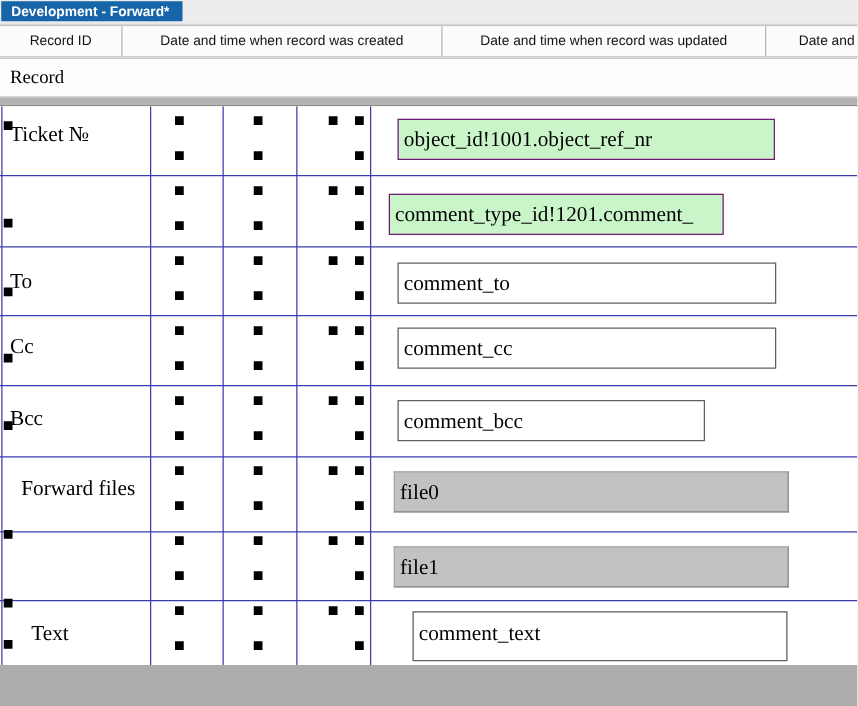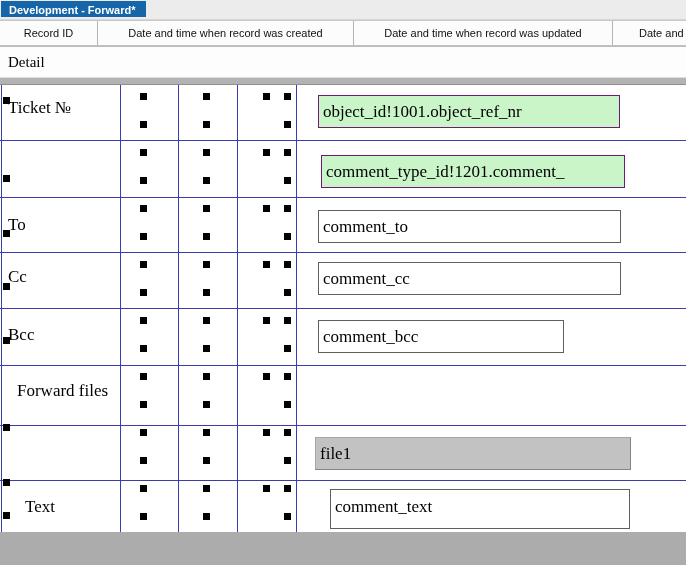--- a/index.html
+++ b/index.html
@@ -66,39 +66,40 @@
   <div class="hcell c0">Record ID</div>
   <div class="hsep"></div>
   <div class="hcell c1">Date and time when record was created</div>
   <div class="hsep"></div>
   <div class="hcell c2">Date and time when record was updated</div>
   <div class="hsep"></div>
   <div class="hcell c3">Date and</div>
 </div>
 
 <div class="band-row">
-  <span>Detail</span>
+  <span>Record</span>
 </div>
 
 <div class="splitter"></div>
 
 <div class="design-area">
 
   <div class="flabel" style="left:8px;  top:13px">Ticket №</div>
   <div class="flabel" style="left:8px;  top:130px">To</div>
   <div class="flabel" style="left:8px;  top:182px">Cc</div>
   <div class="flabel" style="left:8px;  top:240px">Bcc</div>
   <div class="flabel" style="left:17px; top:296px">Forward files</div>
   <div class="flabel" style="left:25px; top:412px">Text</div>
 
   <div class="fieldbox green" style="left:318px; top:10px;  width:302px">object_id!1001.object_ref_nr</div>
-  <div class="fieldbox green" style="left:321px; top:70px;  width:304px">comment_type_id!1201.comment_</div>
+  <div class="fieldbox green" style="left:311px; top:70px;  width:268px">comment_type_id!1201.comment_</div>
   <div class="fieldbox white" style="left:318px; top:125px; width:303px">comment_to</div>
   <div class="fieldbox white" style="left:318px; top:177px; width:303px">comment_cc</div>
   <div class="fieldbox white" style="left:318px; top:235px; width:246px">comment_bcc</div>
+  <div class="fieldbox gray" style="left:315px; top:292px; width:316px">file0</div>
   <div class="fieldbox gray" style="left:315px; top:352px; width:316px">file1</div>
   <div class="fieldbox white" style="left:330px; top:404px; width:300px; height:40px; line-height:33px">comment_text</div>
 <div class="vline" style="left: 1px;"></div>
     <div class="vline" style="left: 120px;"></div>
     <div class="vline" style="left: 178px;"></div>
     <div class="vline" style="left: 237px;"></div>
     <div class="vline" style="left: 296px;"></div>
     <div class="hline" style="top: 55px;"></div>
     <div class="hline" style="top: 112px;"></div>
     <div class="hline" style="top: 167px;"></div>

